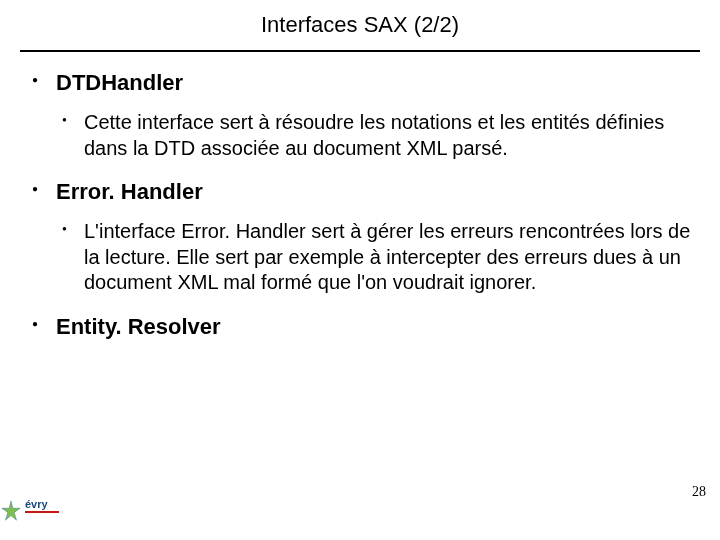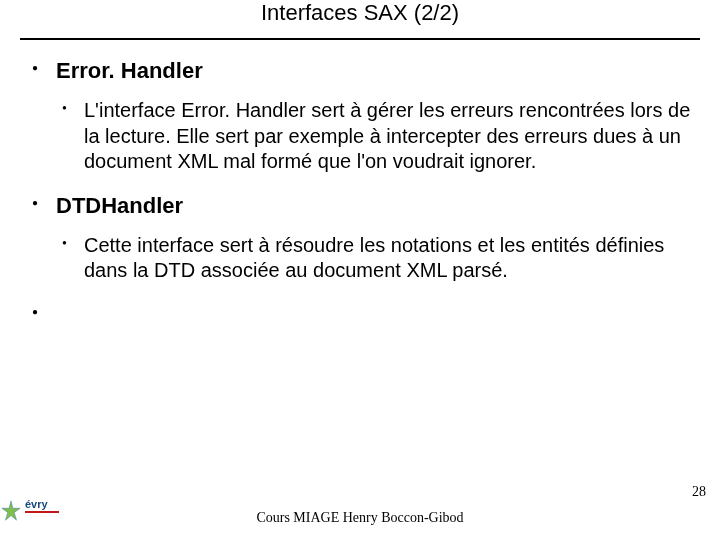--- a/index.html
+++ b/index.html
@@ -1,18 +1,18 @@
 <!DOCTYPE html>
 <html><head>
 <meta charset="utf-8">
 <style>
   * { margin: 0; padding: 0; box-sizing: border-box; }
   html, body { width: 720px; height: 540px; background: #fff; font-family: Arial, Helvetica, sans-serif; color: #000; overflow: hidden; }
   .slide { position: relative; width: 720px; height: 540px; }
-  .title { text-align: center; font-size: 22px; font-weight: 400; padding-bottom: 8px; }
+  .title { text-align: center; font-size: 22px; font-weight: 400; padding-top: 12px; padding-bottom: 8px; }
   .rule { border: none; border-top: 2px solid #000; margin: 4px 20px 0 20px; }
   .content { padding: 18px 28px 0 28px; }
   .lvl1 { list-style: none; margin: 0; padding: 0; }
   .lvl1 > li { position: relative; padding-left: 28px; margin-bottom: 18px; }
   .lvl1 > li::before { content: "●"; position: absolute; left: 4px; top: 4px; font-size: 10px; }
   .lvl1-title { font-size: 22px; font-weight: 700; margin-bottom: 14px; }
   .lvl2 { list-style: none; margin: 0; padding: 0; }
   .lvl2 > li { position: relative; padding-left: 28px; }
   .lvl2 > li::before { content: "●"; position: absolute; left: 6px; top: 5px; font-size: 8px; }
   .lvl2-text { font-size: 20px; line-height: 1.28; font-weight: 400; }
@@ -28,45 +28,45 @@
 
 <div class="slide">
 
   <div class="title">Interfaces SAX (2/2)</div>
   <hr class="rule">
 
   <div class="content">
     <ul class="lvl1">
 
       <li>
+        <div class="lvl1-title">DTDHandler</div>
+        <ul class="lvl2">
+          <li>
+            <div class="lvl2-text">Cette interface sert à résoudre les notations et les entités définies dans la DTD associée au document XML parsé.</div>
+          </li>
+        </ul>
+      </li>
+
+      <li>
         <div class="lvl1-title">Error. Handler</div>
         <ul class="lvl2">
           <li>
             <div class="lvl2-text">L'interface Error. Handler sert à gérer les erreurs rencontrées lors de la lecture. Elle sert par exemple à intercepter des erreurs dues à un document XML mal formé que l'on voudrait ignorer.</div>
           </li>
         </ul>
       </li>
 
       <li>
-        <div class="lvl1-title">DTDHandler</div>
-        <ul class="lvl2">
-          <li>
-            <div class="lvl2-text">Cette interface sert à résoudre les notations et les entités définies dans la DTD associée au document XML parsé.</div>
-          </li>
-        </ul>
-      </li>
-
-      <li>
+        <div class="lvl1-title">Entity. Resolver</div>
       </li>
 
     </ul>
   </div>
 
   <div class="pagenum">28</div>
-  <div class="footer-text">Cours MIAGE      Henry Boccon-Gibod</div>
 
   <div class="logo">
     <span class="logo-star">
       <svg width="22" height="22" viewBox="0 0 24 24">
         <polygon points="12,1 14,9 22,9 15.5,13.5 18,22 12,17 6,22 8.5,13.5 2,9 10,9" fill="#7fbf4d" stroke="#2f6eaa" stroke-width="0.5"></polygon>
       </svg>
     </span>
     <span>
       <div class="logo-text">évry</div>
       <div class="logo-under"></div>

